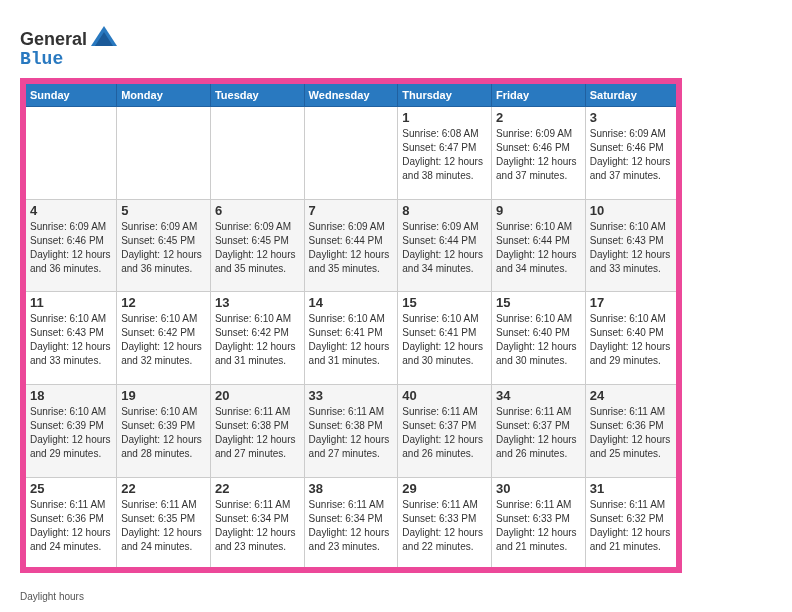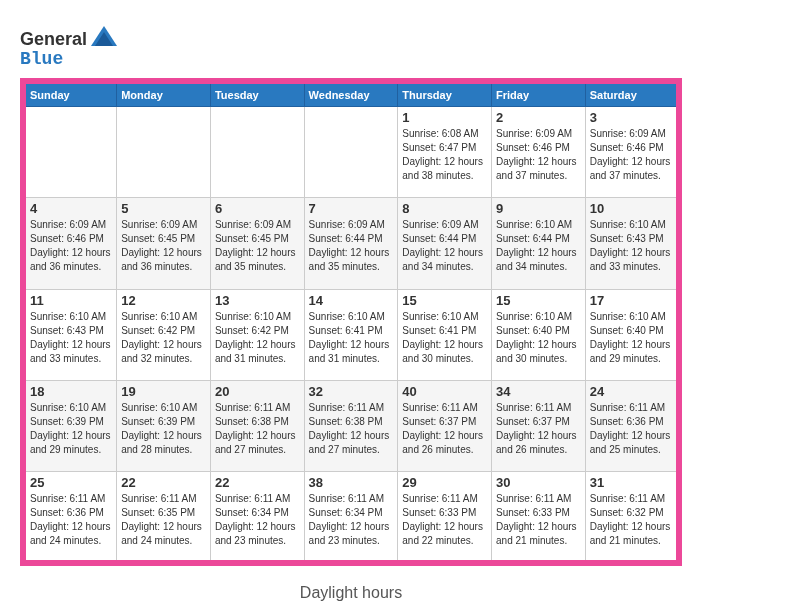--- a/index.html
+++ b/index.html
@@ -96,24 +96,24 @@
     }
     .day-info {
       font-size: 10px;
       line-height: 1.4;
       color: #333;
     }
     .empty-cell {
       background: #fff !important;
     }
     .footer-note {
-      font-size: 16px;
+      font-size: 10px;
       color: #555;
       margin-top: 18px;
-      text-align: center;
+      text-align: left;
     }
     table {
       width: 100%;
       border-collapse: collapse;
     }
   </style>
 </head>
 <body>
 
 <div class="page">
@@ -290,21 +290,21 @@
 and 28 minutes.</div>
           </td>
           <td>
             <span class="day-num">20</span>
             <div class="day-info" style="white-space: pre-line;">Sunrise: 6:11 AM
 Sunset: 6:38 PM
 Daylight: 12 hours
 and 27 minutes.</div>
           </td>
           <td>
-            <span class="day-num">32</span>
+            <span class="day-num">33</span>
             <div class="day-info" style="white-space: pre-line;">Sunrise: 6:11 AM
 Sunset: 6:38 PM
 Daylight: 12 hours
 and 27 minutes.</div>
           </td>
           <td>
             <span class="day-num">40</span>
             <div class="day-info" style="white-space: pre-line;">Sunrise: 6:11 AM
 Sunset: 6:37 PM
 Daylight: 12 hours

